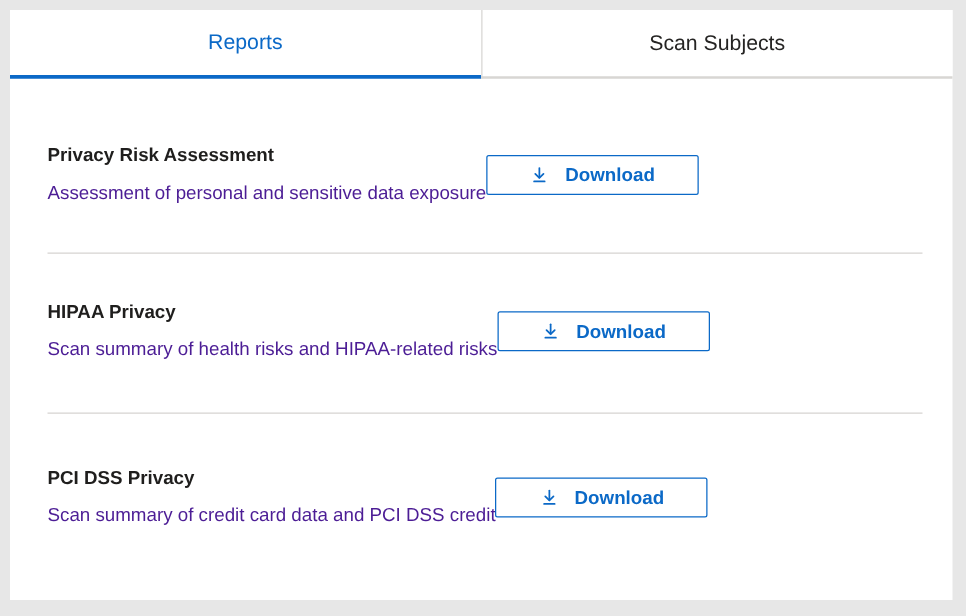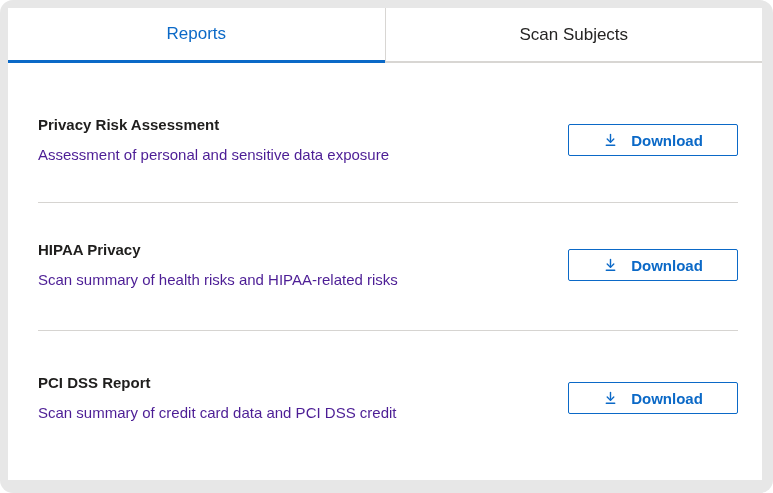--- a/index.html
+++ b/index.html
@@ -5,21 +5,20 @@
   * { margin: 0; padding: 0; box-sizing: border-box; }
   html, body { background: #ffffff; }
   body {
     font-family: "Liberation Sans", "DejaVu Sans", sans-serif;
     width: 773px; height: 493px;
   }
   .viewport {
     width: 773px; height: 493px;
     background: #e7e7e7;
     padding: 8px 11px 13px 8px;
-    border-radius: 13px;
   }
   .card {
     width: 100%; height: 100%;
     background: #ffffff;
     display: flex; flex-direction: column;
   }
   .tabbar { height: 55px; display: flex; flex: 0 0 auto; }
   .tab {
     flex: 1 1 0;
     display: flex; align-items: center; justify-content: center;
@@ -29,21 +28,21 @@
     cursor: pointer;
     user-select: none;
   }
   .tab.active {
     color: #0b69c7;
     border-bottom: 3px solid #0b69c7;
   }
   .tab + .tab { border-left: 1px solid #d8d6d3; }
   .content { flex: 1 1 auto; padding: 0 24px 0 30px; }
   .report-row {
-    display: flex; align-items: center; justify-content: space-between;
+    display: flex; align-items: center; 
   }
   .report-row.row-1 { padding: 52px 0 37px; }
   .report-row.row-2 { padding: 37px 0 40px; }
   .report-row.row-3 { padding: 42px 0 40px; }
   .divider { height: 1px; background: #d6d4d1; }
   .report-title {
     font-size: 15px; font-weight: 700; color: #1f1e1d;
     margin-bottom: 10px; line-height: 20px;
   }
   .report-desc {
@@ -114,21 +113,21 @@
             </svg>
           </span>
           <span>Download</span>
         </button>
       </div>
 
       <div class="divider"></div>
 
       <div class="report-row row-3">
         <div class="report-info">
-          <div class="report-title">PCI DSS Report</div>
+          <div class="report-title">PCI DSS Privacy</div>
           <div class="report-desc">Scan summary of credit card data and PCI DSS credit</div>
         </div>
         <button class="download-btn">
           <span class="dl-icon">
             <svg width="15" height="15" viewBox="0 0 16 16" fill="none" stroke="#0b69c7" stroke-width="1.5" stroke-linecap="round" stroke-linejoin="round">
               <path d="M8 1.5 V9.5"></path>
               <path d="M4.5 6.5 L8 10 L11.5 6.5"></path>
               <path d="M3.5 13 H12.5"></path>
             </svg>
           </span>

